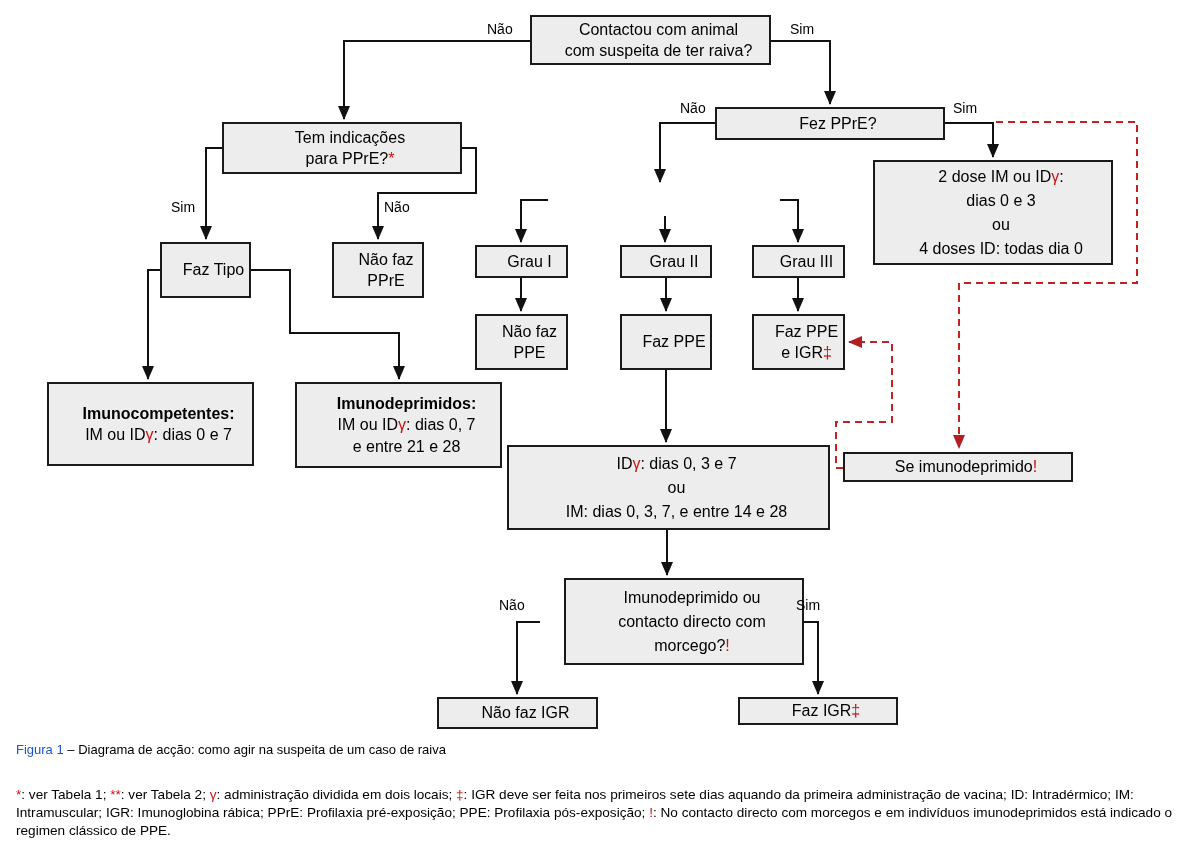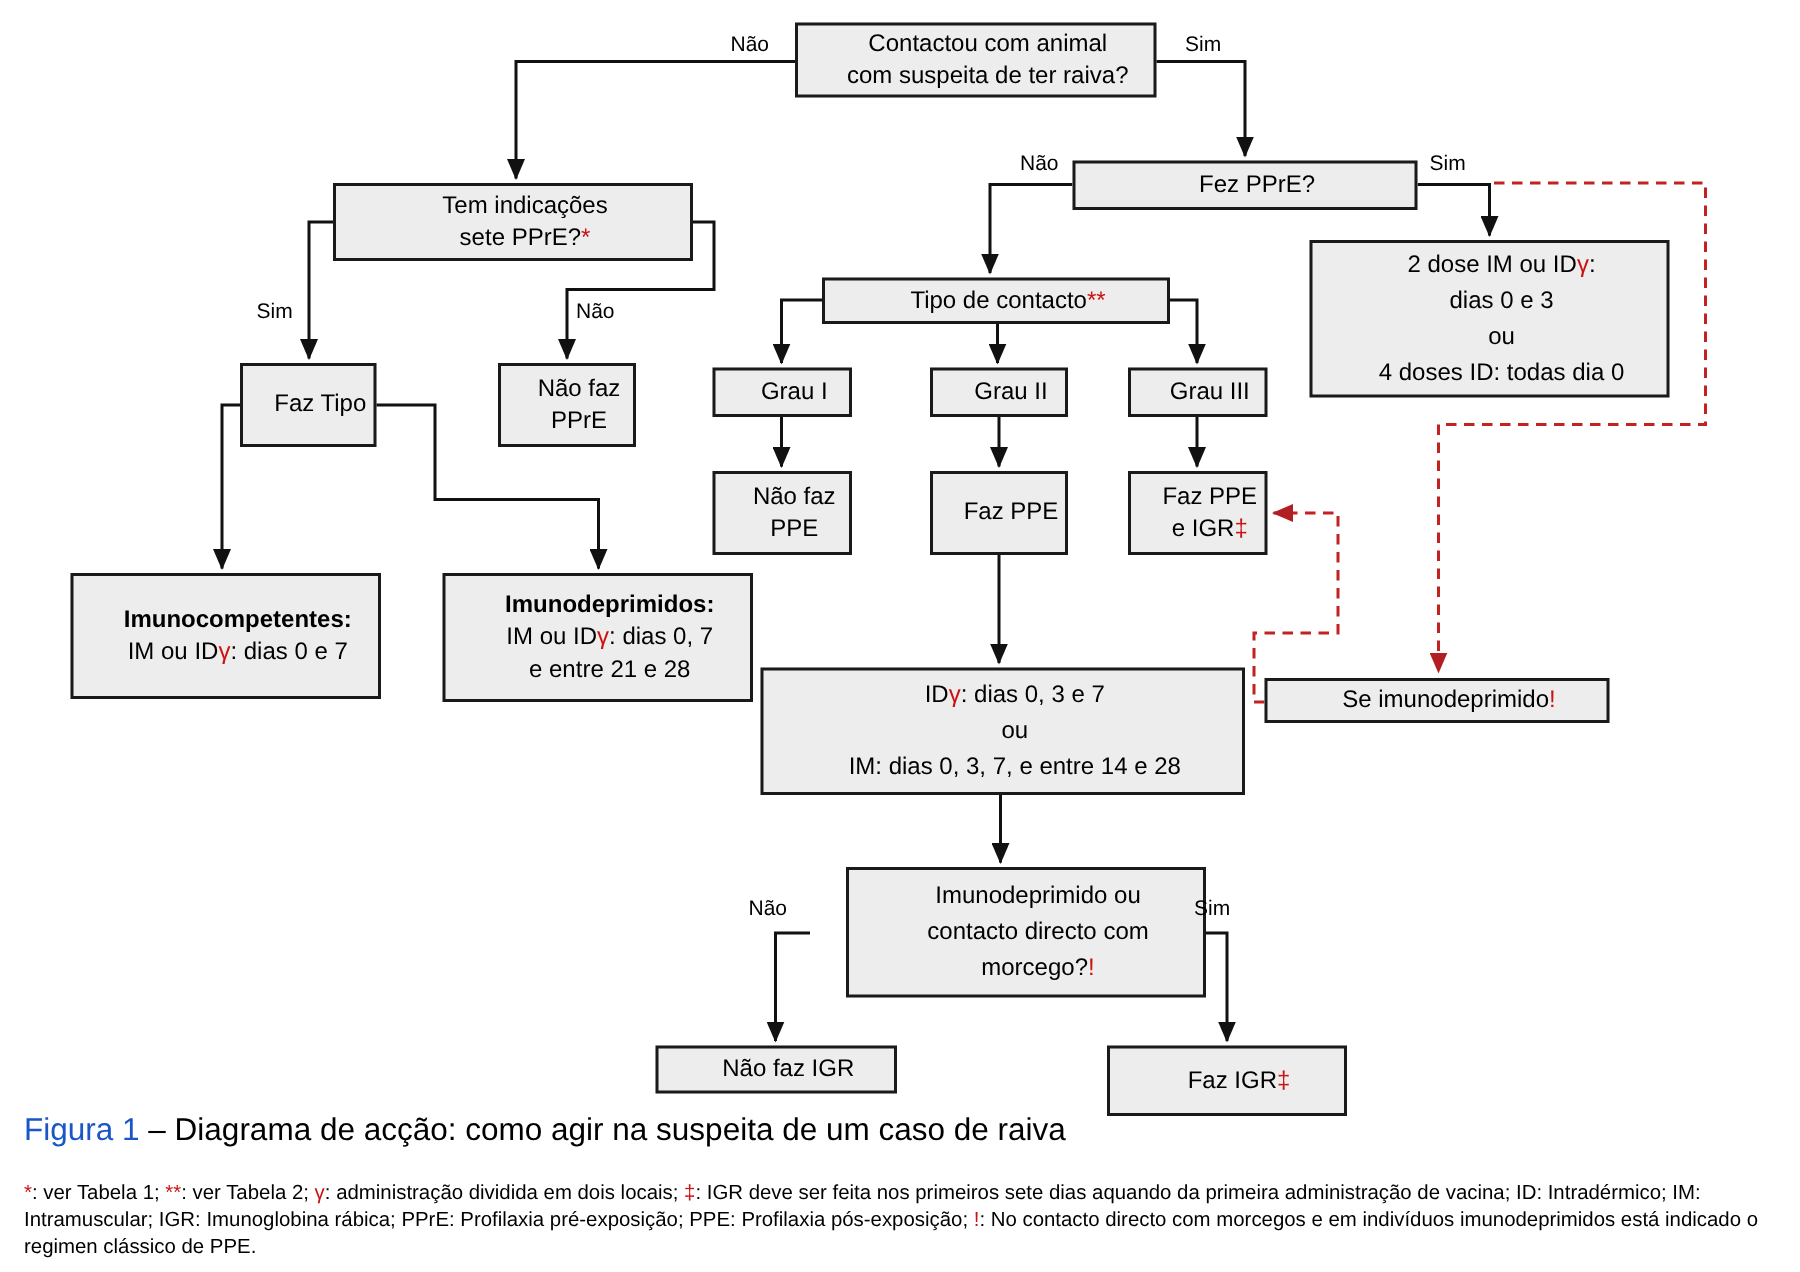--- a/index.html
+++ b/index.html
@@ -15,21 +15,21 @@
     border:2px solid var(--box-border,#1a1a1a);
     display:flex;flex-direction:column;justify-content:center;align-items:center;
     font-size:16px;line-height:1.32;text-align:center;padding-left:16px;
   }
   .node .tline{white-space:pre;}
   .lh-lg{line-height:1.5;}
   .red{color:var(--red,#cc1111);}
   .blue{color:var(--blue,#1a56c8);}
   .b{font-weight:bold;}
   .edge-label{position:absolute;font-size:14px;line-height:1;white-space:pre;}
-  #caption{position:absolute;left:16px;top:742px;font-size:21px;white-space:pre;}
+  #caption{position:absolute;left:16px;top:742px;font-size:13px;white-space:pre;}
   #footnotes{position:absolute;left:16px;top:767px;width:1172px;font-size:13.6px;line-height:1.33;margin-top:19px;}
 </style>
 </head>
 <body>
 
 <div id="stage">
 
   <svg id="connectors" viewBox="0 0 1200 848" xmlns="http://www.w3.org/2000/svg">
     <defs>
       <marker id="arrB" markerUnits="userSpaceOnUse" markerWidth="14" markerHeight="12" refX="13" refY="6" orient="auto">
@@ -65,21 +65,21 @@
     </g>
   </svg>
 
   <div class="node" style="left:530px;top:15px;width:241px;height:50px">
       <div class="tline"><span>Contactou com animal</span></div>
       <div class="tline"><span>com suspeita de ter raiva?</span></div>
     </div>
 
   <div class="node" style="left:222px;top:122px;width:240px;height:52px">
       <div class="tline"><span>Tem indicações</span></div>
-      <div class="tline"><span>sete PPrE?</span><span class="red">*</span></div>
+      <div class="tline"><span>para PPrE?</span><span class="red">*</span></div>
     </div>
 
   <div class="node" style="left:160px;top:242px;width:91px;height:56px">
       <div class="tline"><span>Faz Tipo</span></div>
     </div>
 
   <div class="node" style="left:332px;top:242px;width:92px;height:56px">
       <div class="tline"><span>Não faz</span></div>
       <div class="tline"><span>PPrE</span></div>
     </div>
@@ -92,23 +92,20 @@
   <div class="node" style="left:295px;top:382px;width:207px;height:86px">
       <div class="tline"><span class="b">Imunodeprimidos:</span></div>
       <div class="tline"><span>IM ou ID</span><span class="red">γ</span><span>: dias 0, 7</span></div>
       <div class="tline"><span>e entre 21 e 28</span></div>
     </div>
 
   <div class="node" style="left:715px;top:107px;width:230px;height:33px">
       <div class="tline"><span>Fez PPrE?</span></div>
     </div>
 
-  <div class="node" style="left:548px;top:185px;width:232px;height:31px">
-      <div class="tline"><span>Tipo de contacto</span><span class="red">**</span></div>
-    </div>
 
   <div class="node" style="left:475px;top:245px;width:93px;height:33px">
       <div class="tline"><span>Grau I</span></div>
     </div>
 
   <div class="node" style="left:620px;top:245px;width:92px;height:33px">
       <div class="tline"><span>Grau II</span></div>
     </div>
 
   <div class="node" style="left:752px;top:245px;width:93px;height:33px">
@@ -149,21 +146,21 @@
   <div class="node lh-lg" style="left:564px;top:578px;width:240px;height:87px">
       <div class="tline"><span>Imunodeprimido ou</span></div>
       <div class="tline"><span>contacto directo com</span></div>
       <div class="tline"><span>morcego?</span><span class="red">!</span></div>
     </div>
 
   <div class="node" style="left:437px;top:697px;width:161px;height:32px">
       <div class="tline"><span>Não faz IGR</span></div>
     </div>
 
-  <div class="node" style="left:738px;top:697px;width:160px;height:47px">
+  <div class="node" style="left:738px;top:697px;width:160px;height:28px">
       <div class="tline"><span>Faz IGR</span><span class="red">‡</span></div>
     </div>
 
   <div class="edge-label" style="left:487px;top:22px">Não</div>
   <div class="edge-label" style="left:790px;top:22px">Sim</div>
   <div class="edge-label" style="left:171px;top:200px">Sim</div>
   <div class="edge-label" style="left:384px;top:200px">Não</div>
   <div class="edge-label" style="left:680px;top:101px">Não</div>
   <div class="edge-label" style="left:953px;top:101px">Sim</div>
   <div class="edge-label" style="left:499px;top:598px">Não</div>

